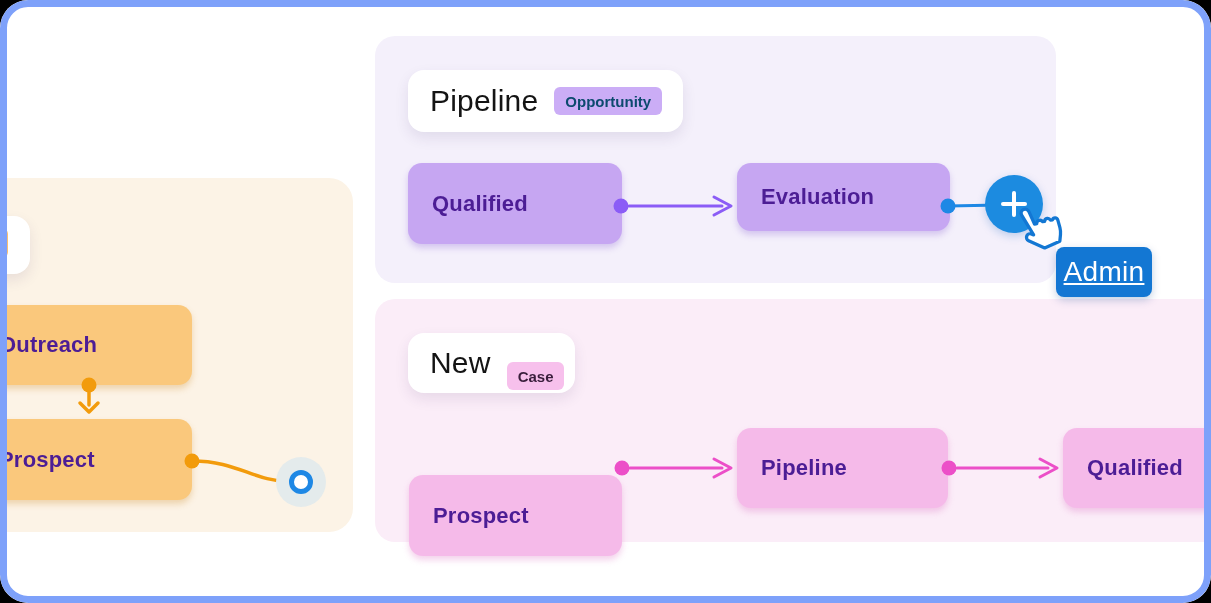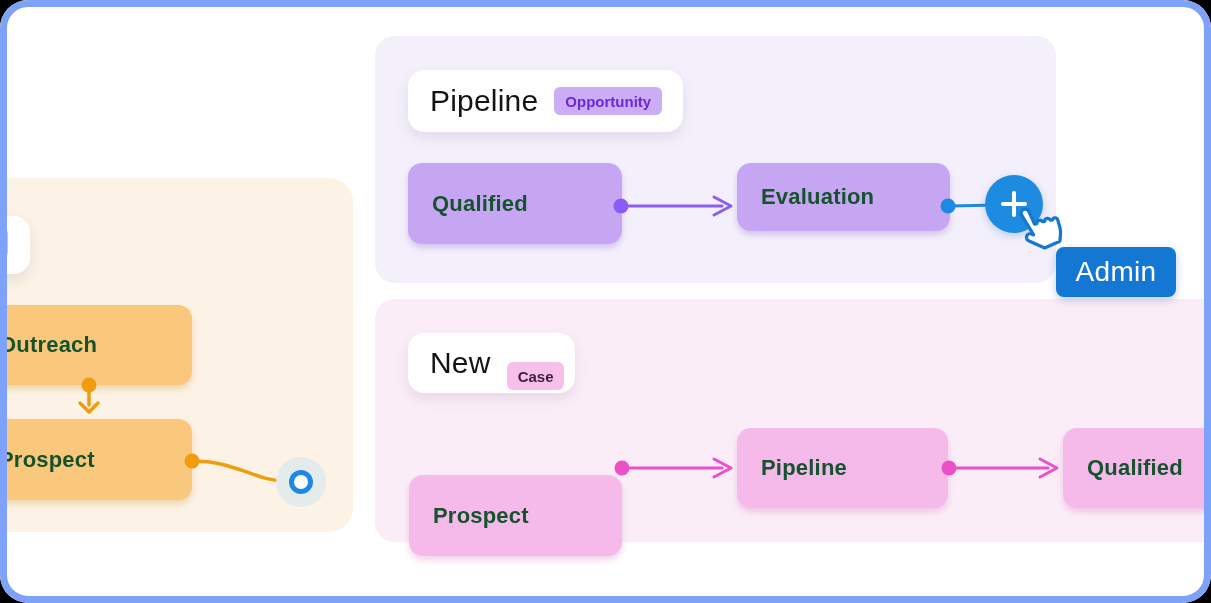--- a/index.html
+++ b/index.html
@@ -20,34 +20,34 @@
   .title-card{
     position:absolute;background:#fff;border-radius:16px;display:flex;align-items:center;
     padding:0 22px;box-sizing:border-box;gap:16px;z-index:5;
     box-shadow:0 6px 14px rgba(60,40,100,.10);
   }
   .title-card .flow-title{font-size:30px;font-weight:500;color:#141414;letter-spacing:.2px;white-space:nowrap;}
   .badge{
     display:inline-flex;align-items:center;justify-content:center;border-radius:6px;
     font-size:15px;font-weight:600;height:28px;padding:0 11px;white-space:nowrap;
   }
-  .badge-opportunity{background:#CBADF6;color:#6d28d9;}
+  .badge-opportunity{background:#CBADF6;color:#0c4a6e;}
   .badge-case{background:#F7C0EC;color:#3A1E3C;margin-top:26px;}
 
   .card-pipeline{left:408px;top:70px;width:275px;height:62px;}
   .card-new{left:408px;top:333px;width:167px;height:60px;}
   .card-fragment{left:-62px;top:216px;width:92px;height:58px;}
   .badge-fragment{
     position:absolute;left:26px;top:12px;width:44px;height:30px;border-radius:6px;background:#F8BE72;
   }
 
   .stage-box{
     position:absolute;border-radius:14px;display:flex;align-items:center;
     padding-left:24px;box-sizing:border-box;z-index:4;
-    font-size:22px;font-weight:600;color:#14532d;letter-spacing:.2px;white-space:nowrap;
+    font-size:22px;font-weight:600;color:#4c1d95;letter-spacing:.2px;white-space:nowrap;
   }
   .stage-orange{background:#FAC87C;box-shadow:0 4px 6px rgba(205,140,40,.30);}
   .stage-purple{background:#C6A6F2;box-shadow:0 4px 6px rgba(130,85,210,.28);}
   .stage-pink{background:#F5BAE9;box-shadow:0 4px 6px rgba(215,95,185,.28);}
 
   .box-outreach{left:-25px;top:305px;width:217px;height:80px;}
   .box-connected{left:-25px;top:419px;width:217px;height:81px;}
   .box-qualified{left:408px;top:163px;width:214px;height:81px;}
   .box-evaluation{left:737px;top:163px;width:213px;height:68px;}
   .box-prospect{left:409px;top:427px;width:213px;height:81px;margin-top:48px;}
@@ -59,24 +59,25 @@
   .add-button{
     position:absolute;left:985px;top:175px;width:58px;height:58px;border-radius:50%;
     background:#1C8BE0;z-index:20;box-shadow:0 3px 8px rgba(20,100,190,.25);
   }
   .add-button .plus-h,.add-button .plus-v{position:absolute;background:#fff;border-radius:2px;}
   .add-button .plus-h{left:16px;top:27.2px;width:26px;height:3.6px;}
   .add-button .plus-v{left:27.2px;top:16px;width:3.6px;height:26px;}
 
   .cursor-hand{position:absolute;left:1008px;top:202px;width:54px;height:54px;z-index:30;transform:rotate(-24deg);}
   .cursor-label{
-    position:absolute;left:1056px;top:247px;width:120px;height:50px;border-radius:8px;
+    position:absolute;left:1056px;top:247px;width:96px;height:50px;border-radius:8px;
     background:#1377D3;color:#fff;display:flex;align-items:center;justify-content:center;
     font-size:28px;font-weight:500;z-index:25;letter-spacing:.3px;
     box-shadow:0 3px 8px rgba(0,60,140,.25);
+    text-decoration:underline;
   }
 </style>
 </head>
 <body>
 
 <div class="stage">
 
   <div class="panel panel-outreach"></div>
 
   <div class="title-card card-fragment">

